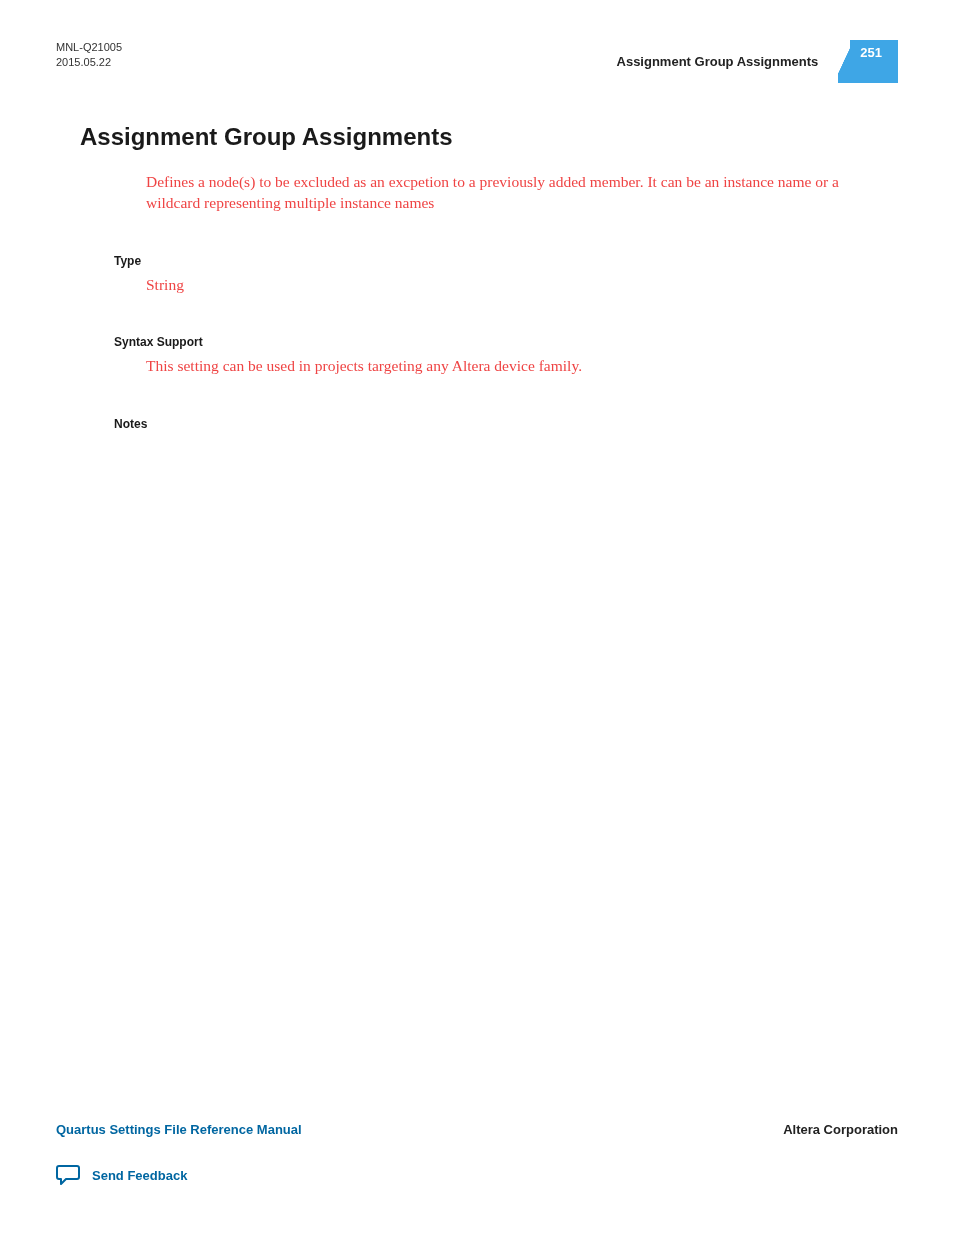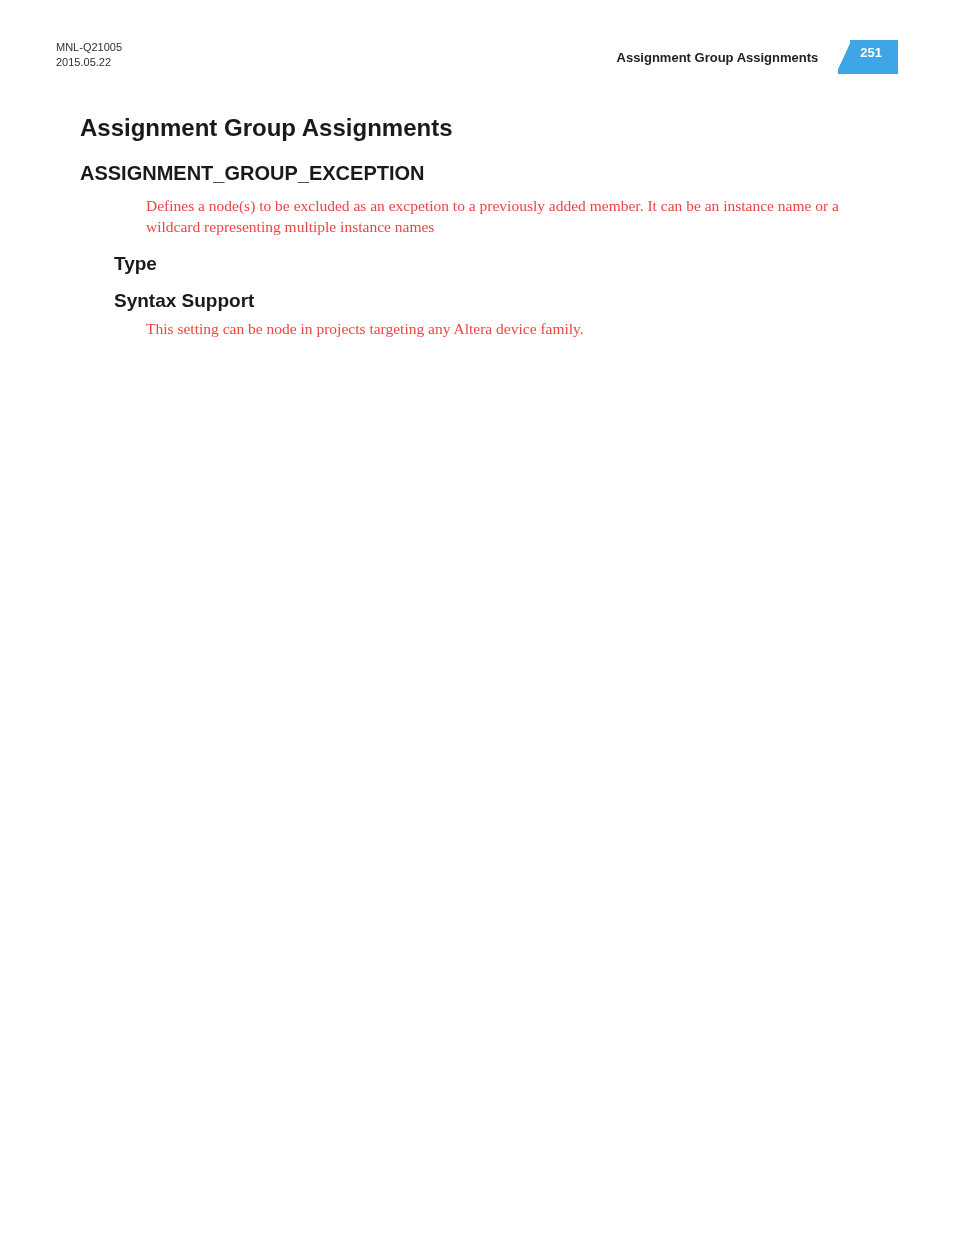--- a/index.html
+++ b/index.html
@@ -39,21 +39,21 @@
     font-weight: 700;
     font-size: 13px;
     color: #222;
     margin-right: 20px;
   }
   .page-badge {
     background: #3ea6e6;
     color: #fff;
     font-weight: 700;
     font-size: 13px;
-    padding: 5px 16px 14px 22px;
+    padding: 5px 16px 23px 22px;
     position: relative;
   }
   .page-badge::before {
     content: "";
     position: absolute;
     left: 0;
     top: 0;
     bottom: 0;
     width: 12px;
     background: linear-gradient(115deg, #fff 0%, #fff 48%, transparent 50%);
@@ -77,25 +77,25 @@
     margin-right: 40px;
   }
   .body-indent p {
     font-family: "Minion Pro", Georgia, "Times New Roman", serif;
     font-size: 15.5px;
     line-height: 1.38;
     color: #ef4444;
     margin-bottom: 6px;
   }
   .subhead {
-    font-size: 19px;
+    font-size: 12px;
     font-weight: 700;
     color: #1a1a1a;
     margin-left: 58px;
-    margin-top: 15px;
+    margin-top: 40px;
     margin-bottom: 6px;
   }
   .footer {
     position: absolute;
     left: 56px;
     right: 56px;
     bottom: 48px;
   }
   .footer-row {
     display: flex;
@@ -136,29 +136,46 @@
       <div>MNL-Q21005</div>
       <div>2015.05.22</div>
     </div>
     <div class="header-right">
       <span class="header-section-title">Assignment Group Assignments</span>
       <span class="page-badge">251</span>
     </div>
   </div>
 
   <h1 class="section-h1">Assignment Group Assignments</h1>
-  <h2 class="section-h2">ASSIGNMENT_GROUP_EXCEPTION</h2>
 
   <div class="body-indent">
     <p>Defines a node(s) to be excluded as an excpetion to a previously added member. It can be an instance name or a wildcard representing multiple instance names</p>
   </div>
 
   <div class="subhead">Type</div>
+  <div class="body-indent">
+    <p>String</p>
+  </div>
 
   <div class="subhead">Syntax Support</div>
   <div class="body-indent">
-    <p>This setting can be node in projects targeting any Altera device family.</p>
+    <p>This setting can be used in projects targeting any Altera device family.</p>
   </div>
 
+  <div class="subhead">Notes</div>
 
 
+  <div class="footer">
+    <div class="footer-row">
+      <span class="footer-left">Quartus Settings File Reference Manual</span>
+      <span class="footer-right">Altera Corporation</span>
+    </div>
+    <div class="feedback">
+      <span class="feedback-icon">
+        <svg width="26" height="24" viewBox="0 0 26 24">
+          <path d="M3 3 h18 a2 2 0 0 1 2 2 v9 a2 2 0 0 1 -2 2 h-11 l-5 5 v-5 h-2 a2 2 0 0 1 -2 -2 v-9 a2 2 0 0 1 2 -2 z" fill="none" stroke="#0066a1" stroke-width="2" stroke-linejoin="round"></path>
+        </svg>
+      </span>
+      <span class="feedback-text">Send Feedback</span>
+    </div>
+  </div>
 
 </div>
 
 </body></html>

